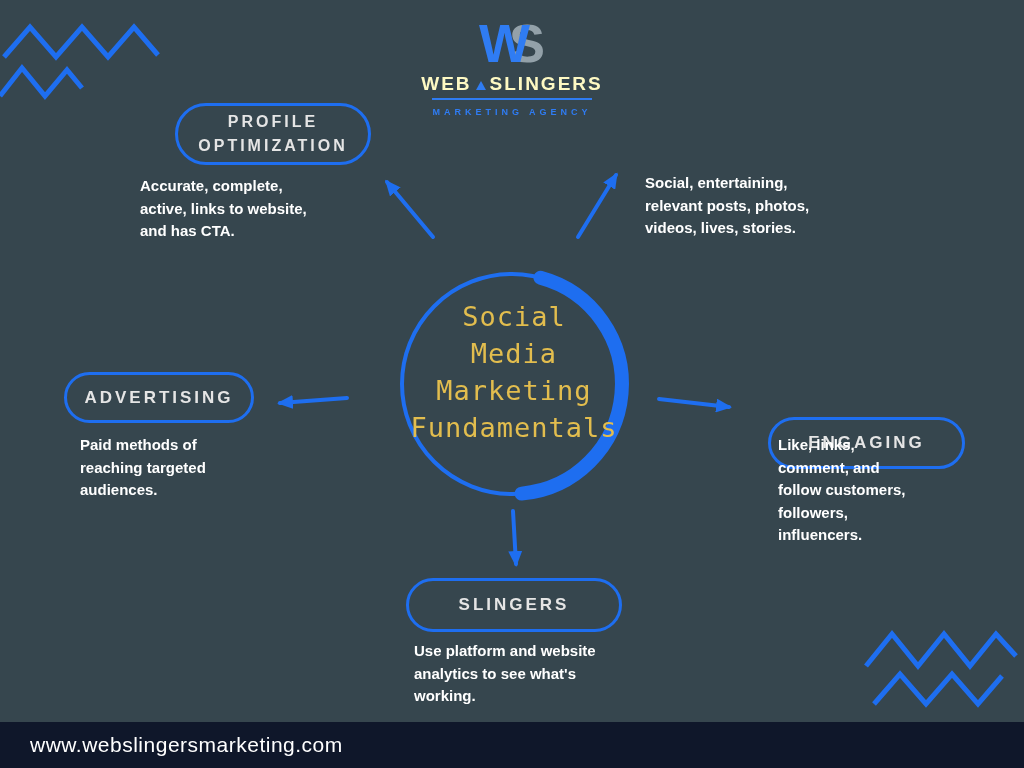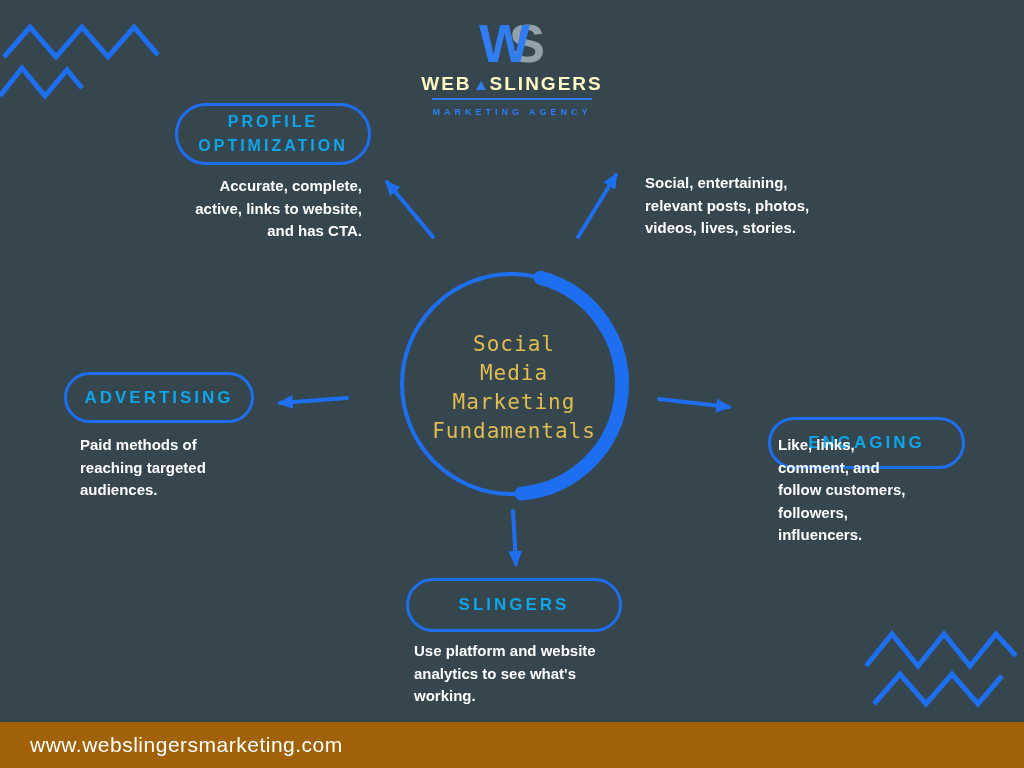--- a/index.html
+++ b/index.html
@@ -17,53 +17,53 @@
   .mono-s { color:#93a1a9; margin-left:-21px; position:relative; z-index:1; }
   .logo-name { font-size:19px; font-weight:bold; color:#fef9c3; letter-spacing:2px; margin-top:4px; }
   .spider-caret { display:inline-block; width:0; height:0; border-left:5px solid transparent;
     border-right:5px solid transparent; border-bottom:9px solid #2f7cf3; margin:0 4px; vertical-align:baseline; }
   .logo-rule { width:160px; height:2px; background:#2f7cf3; margin:5px auto 4px; }
   .logo-tagline { font-size:9px; font-weight:bold; color:#2f7cf3; letter-spacing:4px;margin-top:8px; }
 
   
   .pill {
     position:absolute; border:3px solid #1e6ef0; border-radius:34px;
-    color:#0ea5e9; font-weight:bold; letter-spacing:3px; font-size:17px;
+    color:#e5e5e5; font-weight:bold; letter-spacing:3px; font-size:17px;
     display:flex; align-items:center; justify-content:center; text-align:center;
     line-height:1.5; white-space:pre-line;
   }
   .pill-profile     { left:175px; top:103px; width:190px; height:56px; font-size:16px; }
   .pill-posting     { left:640px; top:116px; width:188px; height:40px; }
   .pill-advertising { left:64px;  top:372px; width:184px; height:45px; }
   .pill-engaging    { left:768px; top:371px; width:191px; height:46px;margin-top:46px; }
   .pill-measuring   { left:406px; top:578px; width:210px; height:48px; }
 
   
   .desc {
     position:absolute; color:#ffffff; font-weight:bold; font-size:15px;
     line-height:1.5; white-space:pre-line;
   }
-  .desc-profile     { left:140px; top:175px; width:222px; text-align:right; }
+  .desc-profile     { left:140px; top:175px; width:222px; text-align:left; }
   .desc-posting     { left:645px; top:172px; width:220px; }
   .desc-advertising { left:80px;  top:434px; width:190px; }
   .desc-engaging    { left:778px; top:434px; width:200px; }
   .desc-measuring   { left:414px; top:640px; width:220px; }
 
   
   .center-title {
-    position:absolute; left:388px; top:264px; width:252px; height:248px;
+    position:absolute; left:388px; top:248px; width:252px; height:248px;
     display:flex; align-items:center; justify-content:center; text-align:center;
-    font-family:"DejaVu Sans Mono", monospace; font-size:21px; letter-spacing:1px;
+    font-family:"DejaVu Sans Mono", monospace; font-size:27px; letter-spacing:1px;
     color:#e2bd4e; line-height:1.38; white-space:pre-line;
   }
 
   
   .footer {
     position:absolute; left:0; right:0; bottom:0; height:46px;
-    background:#a16207; display:flex; align-items:center; padding-left:30px;
+    background:#0f172a; display:flex; align-items:center; padding-left:30px;
   }
   .footer-url { color:#ffffff; font-size:21px; letter-spacing:0.5px; }
 </style>
 </head>
 <body>
 
 <div class="canvas">
 
   <svg class="overlay" viewBox="0 0 1024 768" xmlns="http://www.w3.org/2000/svg">
     <defs>

